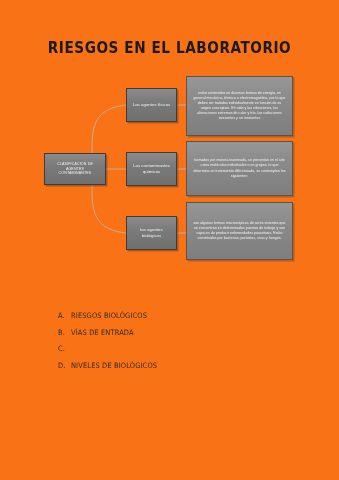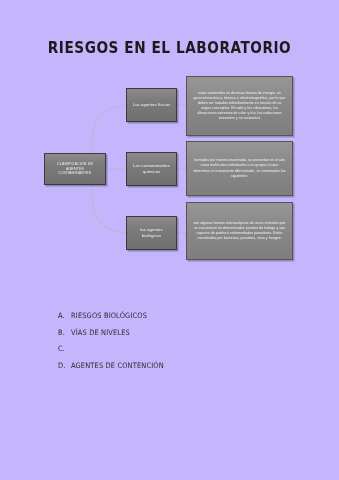--- a/index.html
+++ b/index.html
@@ -12,21 +12,21 @@
     height: 480px;
     position: relative;
     overflow: hidden;
     font-family: "Liberation Sans", sans-serif;
     -webkit-font-smoothing: antialiased;
   }
 
   #page {
     position: absolute;
     inset: 0;
-    background: #c4b5fd;
+    background: #f97316;
   }
 
   
   .doc-title {
     position: absolute;
     left: 0;
     right: 0;
     top: 38px;
     text-align: center;
     font-family: "DejaVu Sans Condensed", "Liberation Sans Narrow", "Liberation Sans", sans-serif;
@@ -173,24 +173,24 @@
 
   </div>
 
   <div id="list">
     <div class="list-row">
       <span class="list-marker">A.</span>
       <span class="list-label">RIESGOS BIOLÓGICOS</span>
     </div>
     <div class="list-row">
       <span class="list-marker">B.</span>
-      <span class="list-label">VÍAS DE NIVELES</span>
+      <span class="list-label">VÍAS DE ENTRADA</span>
     </div>
     <div class="list-row">
       <span class="list-marker">C.</span>
     </div>
     <div class="list-row">
       <span class="list-marker">D.</span>
-      <span class="list-label">AGENTES DE CONTENCIÓN</span>
+      <span class="list-label">NIVELES DE BIOLÓGICOS</span>
     </div>
   </div>
 
 </div>
 
 </body></html>

